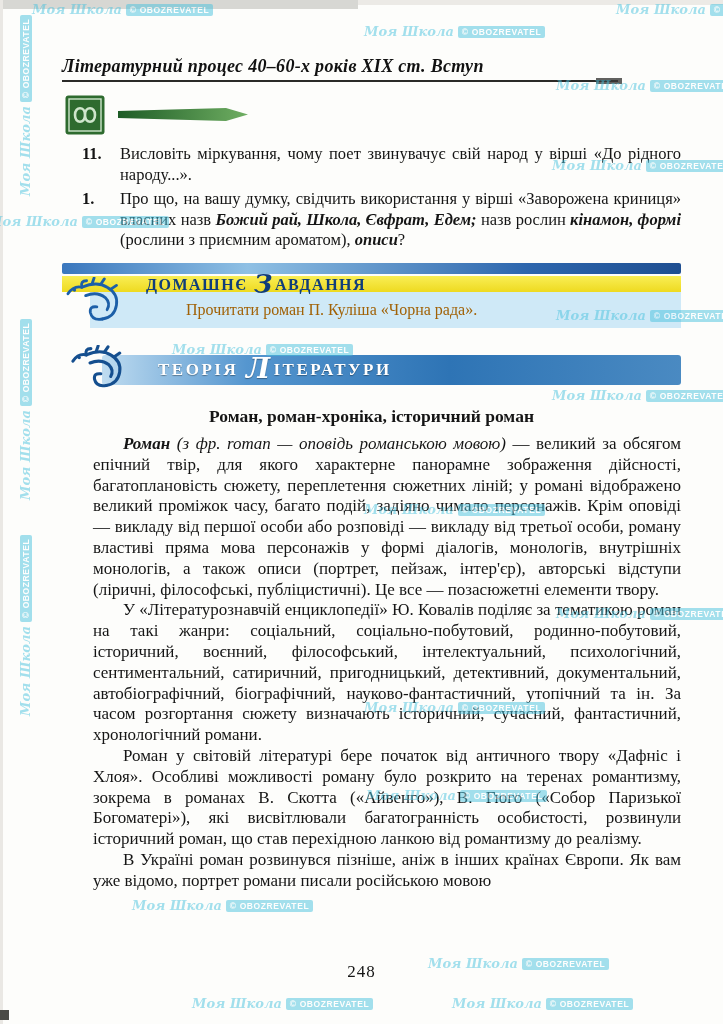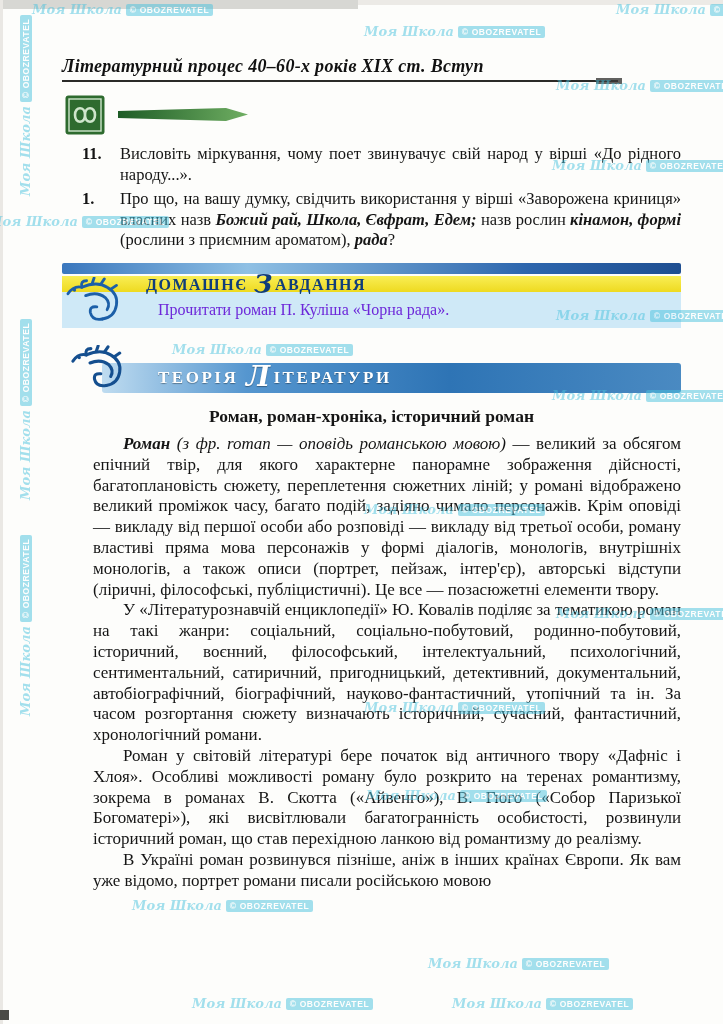--- a/index.html
+++ b/index.html
@@ -51,36 +51,35 @@
   }
   .hw-yellow {
     margin-top:2px; height:16px; display:flex; padding-left:84px;
     background:linear-gradient(180deg,#f9ee55,var(--accent-yellow-deep));
   }
   .hw-title {
     font-weight:bold; font-size:16px; color:var(--text-dark-blue); letter-spacing:1.5px;
   }
   .hw-blue {
     height:36px; display:flex; align-items:center; padding-left:96px;
-    background:var(--pale-blue); color:#6d28d9; font-size:16px;
+    background:var(--pale-blue); color:#a16207; font-size:16px;margin-left:28px;
   }
   .hw-dragon { position:absolute; left:-2px; top:14px; color:var(--dragon-blue); }
 
   .fancy {
     font-family:"DejaVu Serif", serif; font-style:italic; font-weight:bold;
     font-size:1.6em; line-height:0; vertical-align:-0.12em; margin:0 1px;
   }
 
   
   .theory { margin-top:20px; position:relative; height:44px; }
   .theory-bar {
     position:absolute; left:40px; right:0; top:7px; height:30px; border-radius:3px;
     display:flex; align-items:center; padding-left:56px;
     background:linear-gradient(90deg,#bfdcf0,#5596cf 25%,var(--bar-blue) 60%,#4a8ac2);
-    margin-top:8px;
   }
   .theory-title {
     color:#fff; font-weight:bold; font-size:17px; letter-spacing:2.5px;
     text-shadow:0 1px 1px rgba(0,0,0,.35);
   }
   .theory-dragon { position:absolute; left:-4px; top:-3px; color:var(--dragon-blue-dark); }
 
   
   .article { margin-top:14px; }
   .article-heading { text-align:center; font-weight:bold; font-size:17.5px; margin-bottom:7px; }
@@ -140,21 +139,21 @@
       </span>
     </div>
 
     <div class="questions">
       <div class="q">
         <span class="q-num">11.</span>
         <span class="q-text">Висловіть міркування, чому поет звинувачує свій народ у вірші «До рідного народу...».</span>
       </div>
       <div class="q">
         <span class="q-num">1.</span>
-        <span class="q-text">Про що, на вашу думку, свідчить використання у вірші «Заворожена криниця» власних назв <b><i>Божий рай, Школа, Євфрат, Едем;</i></b> назв рослин <b><i>кінамон, формі</i></b> (рослини з приємним ароматом), <b><i>рада</i></b>?</span>
+        <span class="q-text">Про що, на вашу думку, свідчить використання у вірші «Заворожена криниця» власних назв <b><i>Божий рай, Школа, Євфрат, Едем;</i></b> назв рослин <b><i>кінамон, формі</i></b> (рослини з приємним ароматом), <b><i>описи</i></b>?</span>
       </div>
     </div>
 
     <div class="hw">
       <div class="hw-top"></div>
       <div class="hw-yellow">
         <span class="hw-title">ДОМАШНЄ <span class="fancy">З</span>АВДАННЯ</span>
       </div>
       <div class="hw-blue">
         <span>Прочитати роман П. Куліша «Чорна рада».</span>
@@ -194,20 +193,21 @@
     <div class="article">
       <div class="article-heading">Роман, роман-хроніка, історичний роман</div>
       <p><b><i>Роман</i></b> <i>(з фр. roman — оповідь романською мовою)</i> — великий за обсягом епічний твір, для якого характерне панорамне зображення дійсності, багатоплановість сюжету, переплетення сюжетних ліній; у романі відображено великий проміжок часу, багато подій, задіяно чимало персонажів. Крім оповіді — викладу від першої особи або розповіді — викладу від третьої особи, роману властиві пряма мова персонажів у формі діалогів, монологів, внутрішніх монологів, а також описи (портрет, пейзаж, інтер'єр), авторські відступи (ліричні, філософські, публіцистичні). Це все — позасюжетні елементи твору.</p>
       <p>У «Літературознавчій енциклопедії» Ю. Ковалів поділяє за тематикою роман на такі жанри: соціальний, соціально-побутовий, родинно-побутовий, історичний, воєнний, філософський, інтелектуальний, психологічний, сентиментальний, сатиричний, пригодницький, детективний, документальний, автобіографічний, біографічний, науково-фантастичний, утопічний та ін. За часом розгортання сюжету визначають історичний, сучасний, фантастичний, хронологічний романи.</p>
       <p>Роман у світовій літературі бере початок від античного твору «Дафніс і Хлоя». Особливі можливості роману було розкрито на теренах романтизму, зокрема в романах В. Скотта («Айвенго»), В. Гюго («Собор Паризької Богоматері»), які висвітлювали багатогранність особистості, розвинули історичний роман, що став перехідною ланкою від романтизму до реалізму.</p>
       <p>В Україні роман розвинувся пізніше, аніж в інших країнах Європи. Як вам уже відомо, портрет романи писали російською мовою</p>
     </div>
 
   </div>
 
+  <div class="page-num">248</div>
 
   <div class="wm-layer">
       <span class="wm" style="left: 16px; top: 2px;">
         <span class="wm-script">Моя Школа</span>
         <span class="wm-badge">© OBOZREVATEL</span>
       </span>
       <span class="wm" style="left: 600px; top: 2px;">
         <span class="wm-script">Моя Школа</span>
         <span class="wm-badge">© OBOZREVATEL</span>
       </span>

